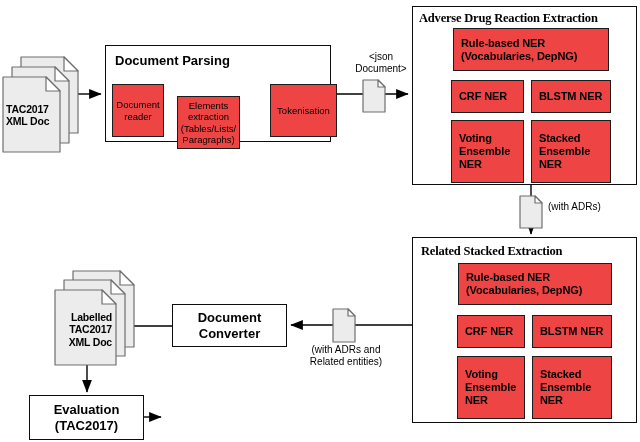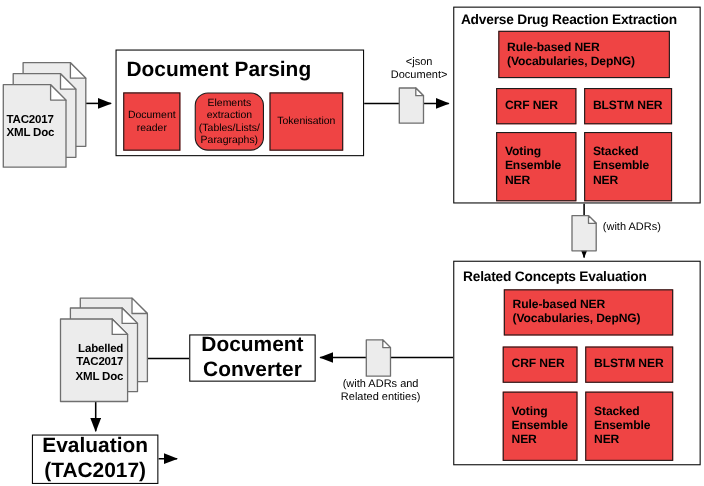--- a/index.html
+++ b/index.html
@@ -6,22 +6,22 @@
   .stage{
     position:relative;width:640px;height:442px;background:#ffffff;
     font-family:"Liberation Sans",sans-serif;color:#000;overflow:hidden;
   }
   .abs{position:absolute;box-sizing:border-box;}
   .lbl{white-space:pre-line;line-height:1.18;}
   .outerbox{border:1.6px solid #0c0c0c;background:#fff;}
   .subbox{border:1.2px solid #1c1c1c;background:#ef4444;display:flex;box-sizing:border-box;}
   .subbox.center{align-items:center;justify-content:center;text-align:center;}
   .subbox.leftmid{align-items:center;justify-content:flex-start;text-align:left;padding-left:7px;}
-  .t-big{font-weight:bold;font-size:12.5px;letter-spacing:-0.2px;}
-  .t-box13{font-weight:bold;font-size:19px;}
+  .t-big{font-weight:bold;font-size:12.5px;letter-spacing:-0.2px;font-family:Liberation Serif, serif;}
+  .t-box13{font-weight:bold;font-size:13px;}
   .t-ner{font-weight:bold;font-size:11px;letter-spacing:-0.1px;}
   .t-small{font-size:9.5px;}
   .t-note{font-size:10px;}
   .t-doc{font-weight:bold;font-size:10.5px;letter-spacing:-0.2px;}
   .ellipse{
     border:1.7px solid #1a1a1a;background:#e7e7e7;border-radius:50%;
     display:flex;align-items:center;justify-content:center;text-align:center;
   }
   svg{position:absolute;left:0;top:0;}
 </style>
@@ -85,27 +85,27 @@
 
   <div class="abs lbl t-doc" style="left:6px;top:103px;width:52px;">TAC2017
 XML Doc</div>
 
   <div class="abs outerbox" style="left:105px;top:45px;width:226px;height:97px;">
     <div class="abs t-box13" style="left:9px;top:7px;">Document Parsing</div>
     <div class="abs subbox center" style="left:6px;top:38px;width:52px;height:53px;">
       <span class="lbl t-small">Document
 reader</span>
     </div>
-    <div class="abs subbox center" style="left:71px;top:38px;width:63px;height:53px;border-radius:12px;">
+    <div class="abs subbox center" style="left:71px;top:50px;width:63px;height:53px;">
       <span class="lbl t-small">Elements
 extraction
 (Tables/Lists/
 Paragraphs)</span>
     </div>
-    <div class="abs subbox center" style="left:139px;top:38px;width:67px;height:53px;">
+    <div class="abs subbox center" style="left:164px;top:38px;width:67px;height:53px;">
       <span class="lbl t-small">Tokenisation</span>
     </div>
   </div>
 
   <div class="abs lbl t-note" style="left:340px;top:51px;width:82px;text-align:center;">&lt;json
 Document&gt;</div>
 
   <div class="abs outerbox" style="left:412px;top:6px;width:225px;height:179px;">
     <div class="abs t-big" style="left:6px;top:4px;white-space:nowrap;">Adverse Drug Reaction Extraction</div>
     <div class="abs subbox leftmid" style="left:40px;top:21px;width:156px;height:43px;">
@@ -126,21 +126,21 @@
     <div class="abs subbox leftmid" style="left:118px;top:113px;width:80px;height:63px;">
       <span class="lbl t-ner">Stacked
 Ensemble
 NER</span>
     </div>
   </div>
 
   <div class="abs t-note" style="left:548px;top:201px;">(with ADRs)</div>
 
   <div class="abs outerbox" style="left:412px;top:237px;width:225px;height:186px;">
-    <div class="abs t-big" style="left:8px;top:6px;white-space:nowrap;">Related Concepts Evaluation</div>
+    <div class="abs t-big" style="left:8px;top:6px;white-space:nowrap;">Related Stacked Extraction</div>
     <div class="abs subbox leftmid" style="left:45px;top:25px;width:154px;height:42px;">
       <span class="lbl t-ner">Rule-based NER
 (Vocabularies, DepNG)</span>
     </div>
     <div class="abs subbox leftmid" style="left:44px;top:77px;width:68px;height:33px;">
       <span class="lbl t-ner">CRF NER</span>
     </div>
     <div class="abs subbox leftmid" style="left:119px;top:77px;width:80px;height:33px;">
       <span class="lbl t-ner">BLSTM NER</span>
     </div>

